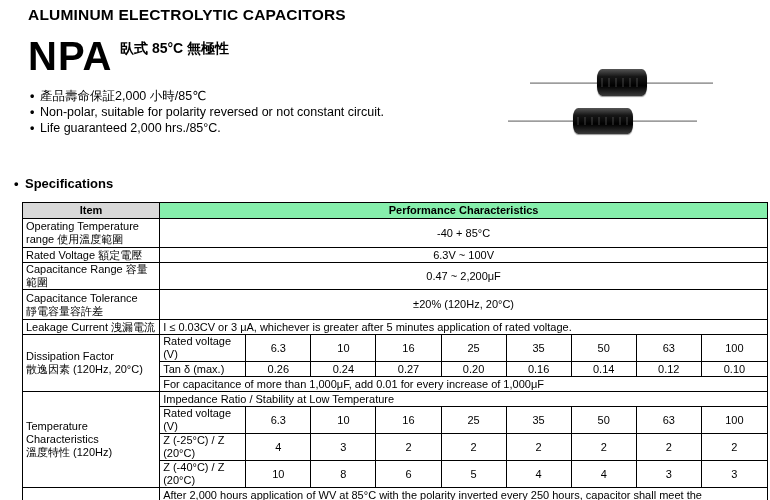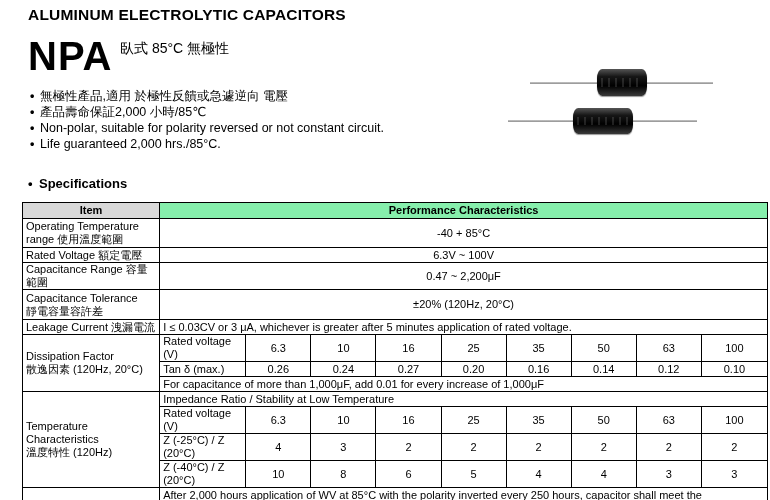--- a/index.html
+++ b/index.html
@@ -5,28 +5,28 @@
   html,body { margin:0; padding:0; background:#fff; }
   .page {
     position:relative; width:770px; height:500px; overflow:hidden;
     background:#ffffff; color:#000;
     font-family:"Liberation Sans","DejaVu Sans",sans-serif;
   }
   .abs { position:absolute; }
 
   .doc-title { left:28px; top:6px; font-size:15.5px; font-weight:bold; letter-spacing:0.2px; }
   .series-name { left:28px; top:34px; font-size:40px; font-weight:bold; letter-spacing:1px; }
-  .series-sub-zh { left:120px; top:40px; font-size:14px; font-weight:normal; }
+  .series-sub-zh { left:120px; top:40px; font-size:14px; font-weight:bold; }
   .series-sub-en { left:120px; top:58px; font-size:14px; font-weight:bold; }
 
   .features { left:30px; top:88px; font-size:12.5px; }
   .feature-line { height:16px; line-height:16px; white-space:nowrap; }
   .bullet { display:inline-block; width:10px; font-weight:bold; }
 
-  .spec-heading { left:28px; top:176px; font-size:13px; font-weight:bold; }
+  .spec-heading { left:14px; top:176px; font-size:13px; font-weight:bold; }
   .spec-heading .bullet { width:11px; }
 
   
   .cap-lead { position:absolute; height:2px; background:linear-gradient(180deg,#c8c8c8,#8f8f8f); }
   .cap-body {
     position:absolute; border-radius:5px/9px;
     background:linear-gradient(180deg,#555 0%,#161616 28%,#000 62%,#3a3a3a 100%);
     box-shadow:0 1px 1px rgba(0,0,0,0.4);
   }
   .cap-print {
@@ -64,21 +64,20 @@
   <div class="abs cap-lead" style="left:530px; top:82px; width:183px;"></div>
   <div class="abs cap-body" style="left:597px; top:69px; width:50px; height:27px;">
     <div class="cap-print"></div>
   </div>
   <div class="abs cap-lead" style="left:508px; top:120px; width:189px;"></div>
   <div class="abs cap-body" style="left:573px; top:108px; width:60px; height:26px;">
     <div class="cap-print"></div>
   </div>
 
   <div class="abs features">
-    <div class="feature-line"><span class="bullet">•</span><span>無極性產品,適用 於極性反饋或急遽逆向 電壓</span></div>
     <div class="feature-line"><span class="bullet">•</span><span>產品壽命保証2,000 小時/85℃</span></div>
     <div class="feature-line"><span class="bullet">•</span><span>Non-polar, suitable for polarity reversed or not constant circuit.</span></div>
     <div class="feature-line"><span class="bullet">•</span><span>Life guaranteed 2,000 hrs./85°C.</span></div>
   </div>
 
   <div class="abs spec-heading">
     <span class="bullet">•</span><span>Specifications</span>
   </div>
 
   <div class="abs spec-table-wrap">

